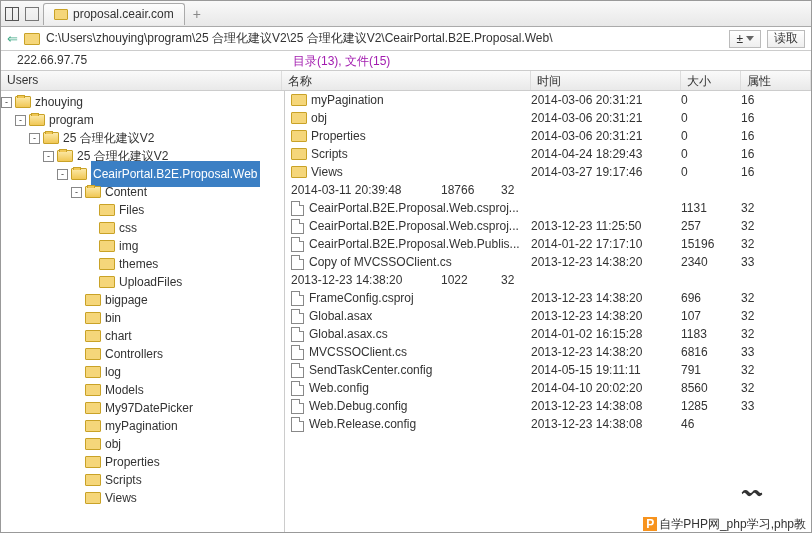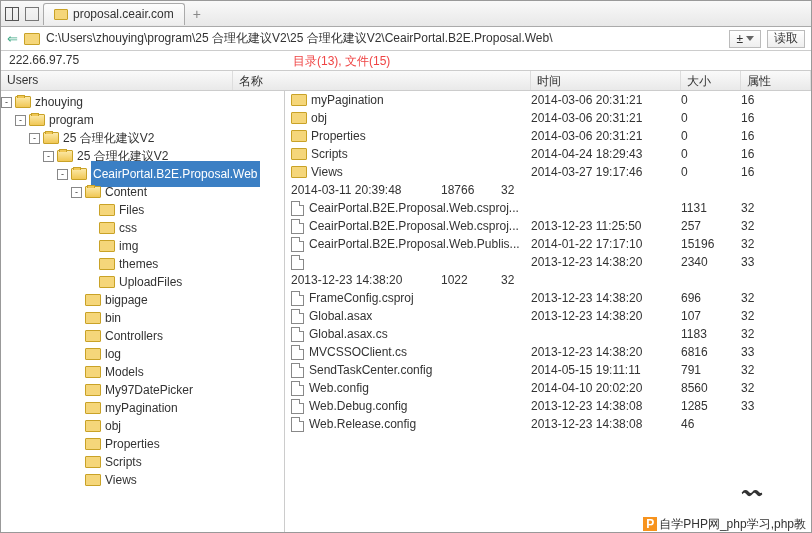--- a/index.html
+++ b/index.html
@@ -12,24 +12,24 @@
 .tab{height:22px;background:linear-gradient(#fdfdfd,#eee);border:1px solid #aaa;border-bottom:none;border-radius:3px 3px 0 0;padding:0 10px;display:flex;align-items:center;margin-right:2px}
 .tab .fld{width:14px;height:11px;background:#f5d67a;border:1px solid #c9a227;border-radius:1px;margin-right:5px}
 .plus{width:20px;text-align:center;color:#888;font-size:14px}
 .addrbar{height:24px;display:flex;align-items:center;padding:0 6px;border-bottom:1px solid #ccc;gap:6px}
 .back-arrow{color:#4a8;font-size:13px}
 .addr-fld{width:16px;height:12px;background:#f5d67a;border:1px solid #c9a227;border-radius:1px}
 .addr-path{flex:1;white-space:nowrap;overflow:hidden}
 .addr-btn{border:1px solid #bbb;padding:1px 6px;background:linear-gradient(#fff,#eee);height:18px;display:flex;align-items:center}
 .dd{width:0;height:0;border-left:4px solid transparent;border-right:4px solid transparent;border-top:5px solid #666;margin-left:3px}
 .infobar{height:20px;display:flex;border-bottom:1px solid #ccc}
-.infobar-l{width:284px;padding:2px 8px;color:#333}
-.infobar-r{flex:1;padding:2px 8px;color:#ef4444}
+.infobar-l{width:284px;padding:2px 16px;color:#333}
+.infobar-r{flex:1;padding:2px 8px;color:#a21caf}
 .hdr{height:20px;display:flex;background:linear-gradient(#fafafa,#e9e9e9);border-bottom:1px solid #ccc}
-.hdr-l{width:232px;padding:2px 6px;border-right:1px solid #ddd}
+.hdr-l{width:281px;padding:2px 6px;border-right:1px solid #ddd}
 .hdr-r{flex:1;display:flex}
 .col{border-right:1px solid #ddd;padding:2px 6px}
 .col-name{flex:1}
 .col-time{width:150px}
 .col-size{width:60px}
 .col-attr{width:70px}
 .main{display:flex;height:calc(100% - 90px)}
 .tree{width:284px;border-right:1px solid #ccc;overflow:auto;padding:2px 0}
 .files{flex:1;overflow:auto}
 .node{display:flex;align-items:center;height:18px;white-space:nowrap;cursor:default}
@@ -213,20 +213,30 @@
         <span>bin</span>
       </div>
       <div class="node">
         <span class="sp"></span>
         <span class="sp"></span>
         <span class="sp"></span>
         <span class="sp"></span>
         <span class="sp"></span>
         <span class="sp"></span>
         <span class="fld-i"></span>
+        <span>chart</span>
+      </div>
+      <div class="node">
+        <span class="sp"></span>
+        <span class="sp"></span>
+        <span class="sp"></span>
+        <span class="sp"></span>
+        <span class="sp"></span>
+        <span class="sp"></span>
+        <span class="fld-i"></span>
         <span>Controllers</span>
       </div>
       <div class="node">
         <span class="sp"></span>
         <span class="sp"></span>
         <span class="sp"></span>
         <span class="sp"></span>
         <span class="sp"></span>
         <span class="sp"></span>
         <span class="fld-i"></span>
@@ -376,20 +386,21 @@
           <span class="file-i"></span>
           <span>CeairPortal.B2E.Proposal.Web.Publis...</span>
         </div>
         <div class="c-time">2014-01-22 17:17:10</div>
         <div class="c-size">15196</div>
         <div class="c-attr">32</div>
       </div>
       <div class="row">
         <div class="c-name">
           <span class="file-i"></span>
+          <span>Copy of MVCSSOClient.cs</span>
         </div>
         <div class="c-time">2013-12-23 14:38:20</div>
         <div class="c-size">2340</div>
         <div class="c-attr">33</div>
       </div>
       <div class="row">
         <div class="c-time">2013-12-23 14:38:20</div>
         <div class="c-size">1022</div>
         <div class="c-attr">32</div>
       </div>
@@ -409,20 +420,21 @@
         </div>
         <div class="c-time">2013-12-23 14:38:20</div>
         <div class="c-size">107</div>
         <div class="c-attr">32</div>
       </div>
       <div class="row">
         <div class="c-name">
           <span class="file-i"></span>
           <span>Global.asax.cs</span>
         </div>
+        <div class="c-time">2014-01-02 16:15:28</div>
         <div class="c-size">1183</div>
         <div class="c-attr">32</div>
       </div>
       <div class="row">
         <div class="c-name">
           <span class="file-i"></span>
           <span>MVCSSOClient.cs</span>
         </div>
         <div class="c-time">2013-12-23 14:38:20</div>
         <div class="c-size">6816</div>

